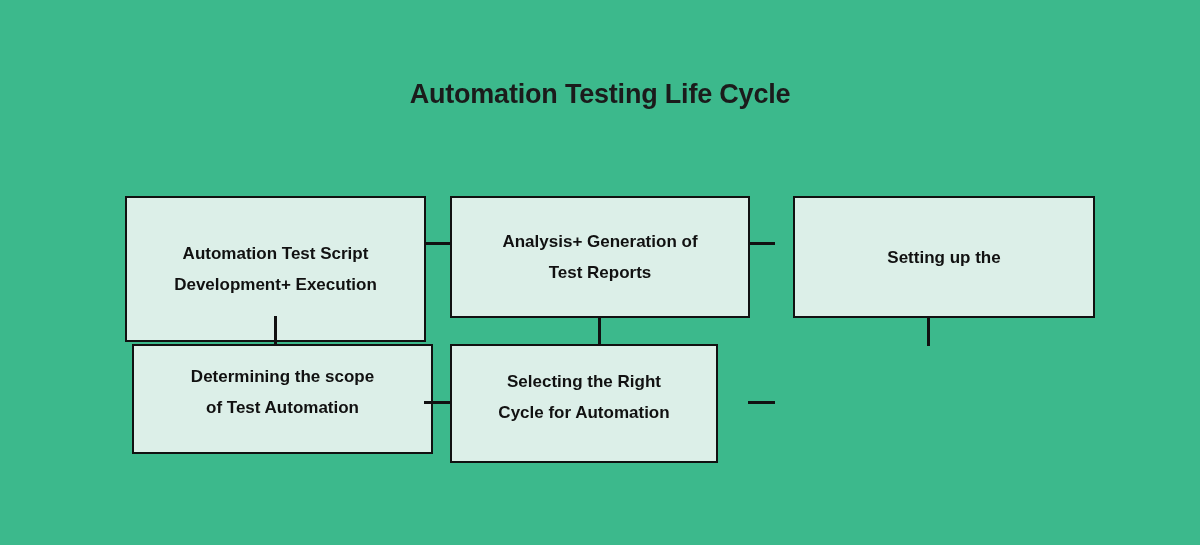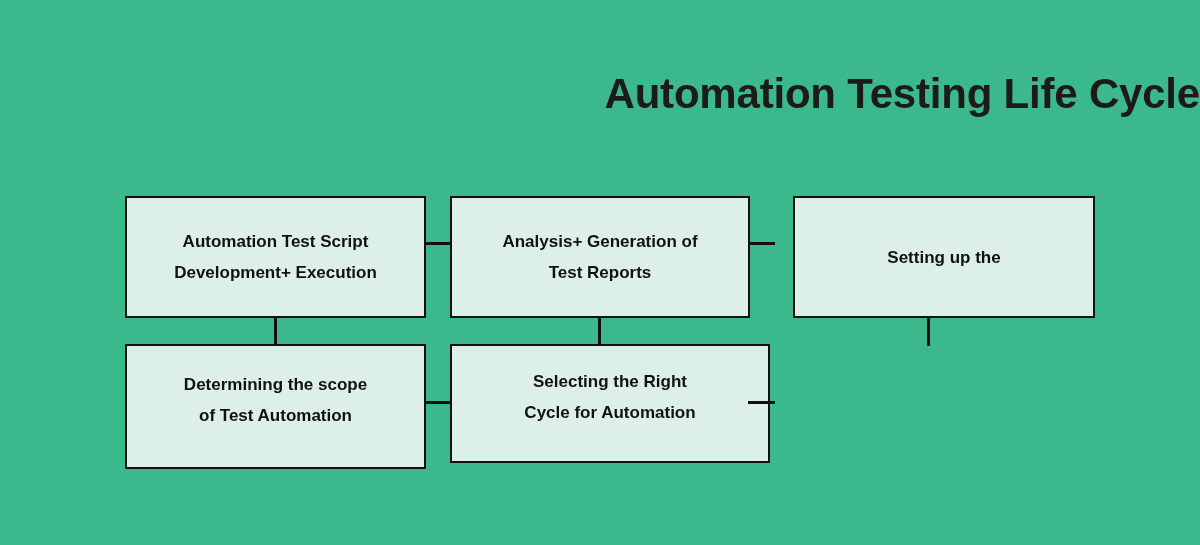--- a/index.html
+++ b/index.html
@@ -19,22 +19,22 @@
     width: 1200px;
     height: 545px;
     background: #3cb98c;
   }
 
   #diagram-title {
     position: absolute;
     left: 0;
     top: 72px;
     width: 1200px;
-    text-align: right;
-    font-size: 42px;
+    text-align: center;
+    font-size: 27px;
     font-weight: bold;
     color: #1b1b1b;
     letter-spacing: -0.2px;
     line-height: 44px;
   }
 
   .flow-box {
     position: absolute;
     box-sizing: border-box;
     background: #dcefe8;
@@ -50,27 +50,27 @@
     line-height: 31px;
     padding: 0 12px;
   }
 
   .flow-box .box-line {
     display: block;
     white-space: nowrap;
   }
 
   
-  #box-top-1 { left: 125px; top: 196px; width: 301px; height: 122px; }
+  #box-top-1 { left: 125px; top: 196px; width: 301px; height: 146px; }
   #box-top-2 { left: 450px; top: 196px; width: 300px; height: 122px; align-items: center; }
   #box-top-3 { left: 773px; top: 196px; width: 302px; height: 122px; margin-left: 20px; }
 
   
-  #box-bottom-1 { left: 125px; top: 344px; width: 301px; height: 125px; }
-  #box-bottom-2 { left: 450px; top: 344px; width: 320px; height: 119px; }
+  #box-bottom-1 { left: 132px; top: 344px; width: 301px; height: 110px; }
+  #box-bottom-2 { left: 450px; top: 344px; width: 268px; height: 119px; }
   #box-bottom-3 { left: 773px; top: 344px; width: 302px; height: 119px; }
 
   
   #box-bottom-1 .box-inner,
   #box-bottom-2 .box-inner,
   #box-bottom-3 .box-inner { margin-bottom: 14px; }
 
   
   .connector-h {
     position: absolute;

